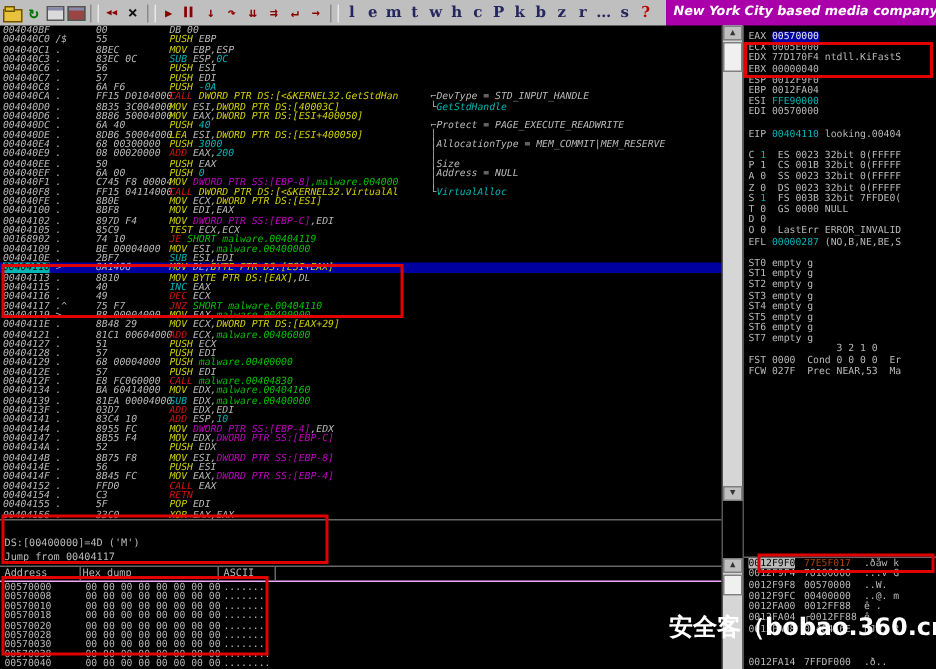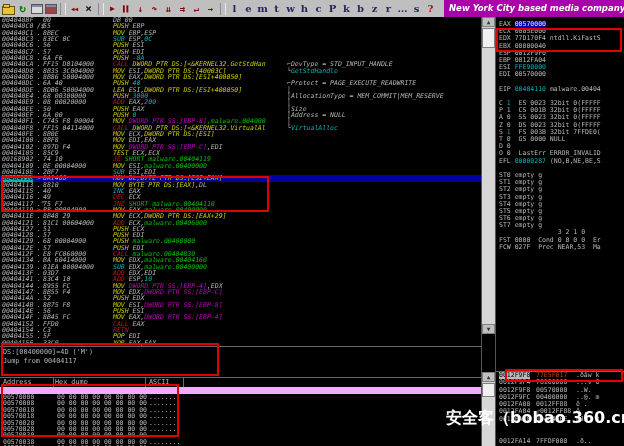--- a/index.html
+++ b/index.html
@@ -27,30 +27,30 @@
   .c-g{color:#00C000}.c-m{color:#C000C0}
   .c-hl{background:#0000A8;color:#E8E8E8}
   .c-r2{color:#B04000}
   
   .disasm{position:absolute;left:0;top:17px;width:481px;height:329px;overflow:hidden;}
   .drow{position:relative;height:6.33px;line-height:6.4px;font-size:6.5px;white-space:nowrap;font-style:italic;}
   .drow.sel{background:#0000A0;}
   .da{position:absolute;left:2px;color:#B8B8B8;}
   .drow.sel .da{background:#00B4B4;color:#000;}
   .dp{position:absolute;left:37px;color:#B8B8B8;}
-  .db{position:absolute;left:43px;color:#B8B8B8;text-align:center;}
+  .db{position:absolute;left:64px;color:#B8B8B8;text-align:center;}
   .di{position:absolute;left:113px;text-align:right;}
   .dc{position:absolute;left:287px;}
   
   .infopane{position:absolute;left:0;top:346px;width:481px;height:30px;border-top:1px solid #666;
-            font-size:6.8px;color:#B8B8B8;padding:1px 0 0 3px;box-sizing:border-box;}
+            font-size:6.8px;color:#B8B8B8;padding:11px 0 0 3px;box-sizing:border-box;}
   .infopane div{height:9px;line-height:9px;white-space:pre;}
   
   .dump{position:absolute;left:0;top:377px;width:481px;height:69px;border-top:1px solid #666;}
-  .dumphead{position:relative;height:9px;font-size:6.8px;color:#B8B8B8;border-bottom:7px solid #f0abfc;padding-left:20px;}
+  .dumphead{position:relative;height:9px;font-size:6.8px;color:#B8B8B8;border-bottom:1px solid #f0abfc;padding-left:20px;}
   .dumphead span{position:absolute;top:0;line-height:9px;}
   .dh-a{left:3px;} .dh-h{left:55px;} .dh-x{left:149px;}
   .dumphead i{position:absolute;top:0;height:9px;border-left:1px solid #666;}
   .dumprow{position:relative;height:6.4px;line-height:6.5px;font-size:6.5px;color:#B8B8B8;white-space:nowrap;}
   .du-a{position:absolute;left:3px;} .du-h{position:absolute;left:57px;} .du-x{position:absolute;left:149px;}
   
   .sb{position:absolute;width:13px;background:#D6D6D6;}
   .sb .arr{position:absolute;left:0;width:13px;height:10px;background:#BFBFBF;border:1px solid #808080;
            box-sizing:border-box;font-size:6px;line-height:8px;text-align:center;color:#333;}
   .sb .thumb{position:absolute;left:0;width:13px;background:#F0F0F0;border:1px solid #808080;box-sizing:border-box;}
@@ -548,21 +548,21 @@
     <div>
         <div class="regrow"><span class="c-w">EAX </span><span class="c-hl">00570000</span></div>
         <div class="regrow"><span class="c-w">ECX 0005E000</span></div>
         <div class="regrow"><span class="c-w">EDX 77D170F4 ntdll.KiFastS</span></div>
         <div class="regrow"><span class="c-w">EBX 00000040</span></div>
         <div class="regrow"><span class="c-w">ESP 0012F9F0</span></div>
         <div class="regrow"><span class="c-w">EBP 0012FA04</span></div>
         <div class="regrow"><span class="c-w">ESI </span><span class="c-t">FFE90000</span></div>
         <div class="regrow"><span class="c-w">EDI 00570000</span></div>
         <div class="regrow"></div>
-        <div class="regrow"><span class="c-w">EIP </span><span class="c-t">00404110</span><span class="c-w"> malware.00404</span></div>
+        <div class="regrow"><span class="c-w">EIP </span><span class="c-t">00404110</span><span class="c-w"> looking.00404</span></div>
         <div class="regrow"></div>
         <div class="regrow"><span class="c-w">C </span><span class="c-t">1</span><span class="c-w">  ES 0023 32bit 0(FFFFF</span></div>
         <div class="regrow"><span class="c-w">P 1  CS 001B 32bit 0(FFFFF</span></div>
         <div class="regrow"><span class="c-w">A 0  SS 0023 32bit 0(FFFFF</span></div>
         <div class="regrow"><span class="c-w">Z 0  DS 0023 32bit 0(FFFFF</span></div>
         <div class="regrow"><span class="c-w">S </span><span class="c-t">1</span><span class="c-w">  FS 003B 32bit 7FFDE0(</span></div>
         <div class="regrow"><span class="c-w">T 0  GS 0000 NULL</span></div>
         <div class="regrow"><span class="c-w">D 0</span></div>
         <div class="regrow"><span class="c-w">O 0  LastErr ERROR_INVALID</span></div>
         <div class="regrow"><span class="c-w">EFL </span><span class="c-t">00000287</span><span class="c-w"> (NO,B,NE,BE,S</span></div>

